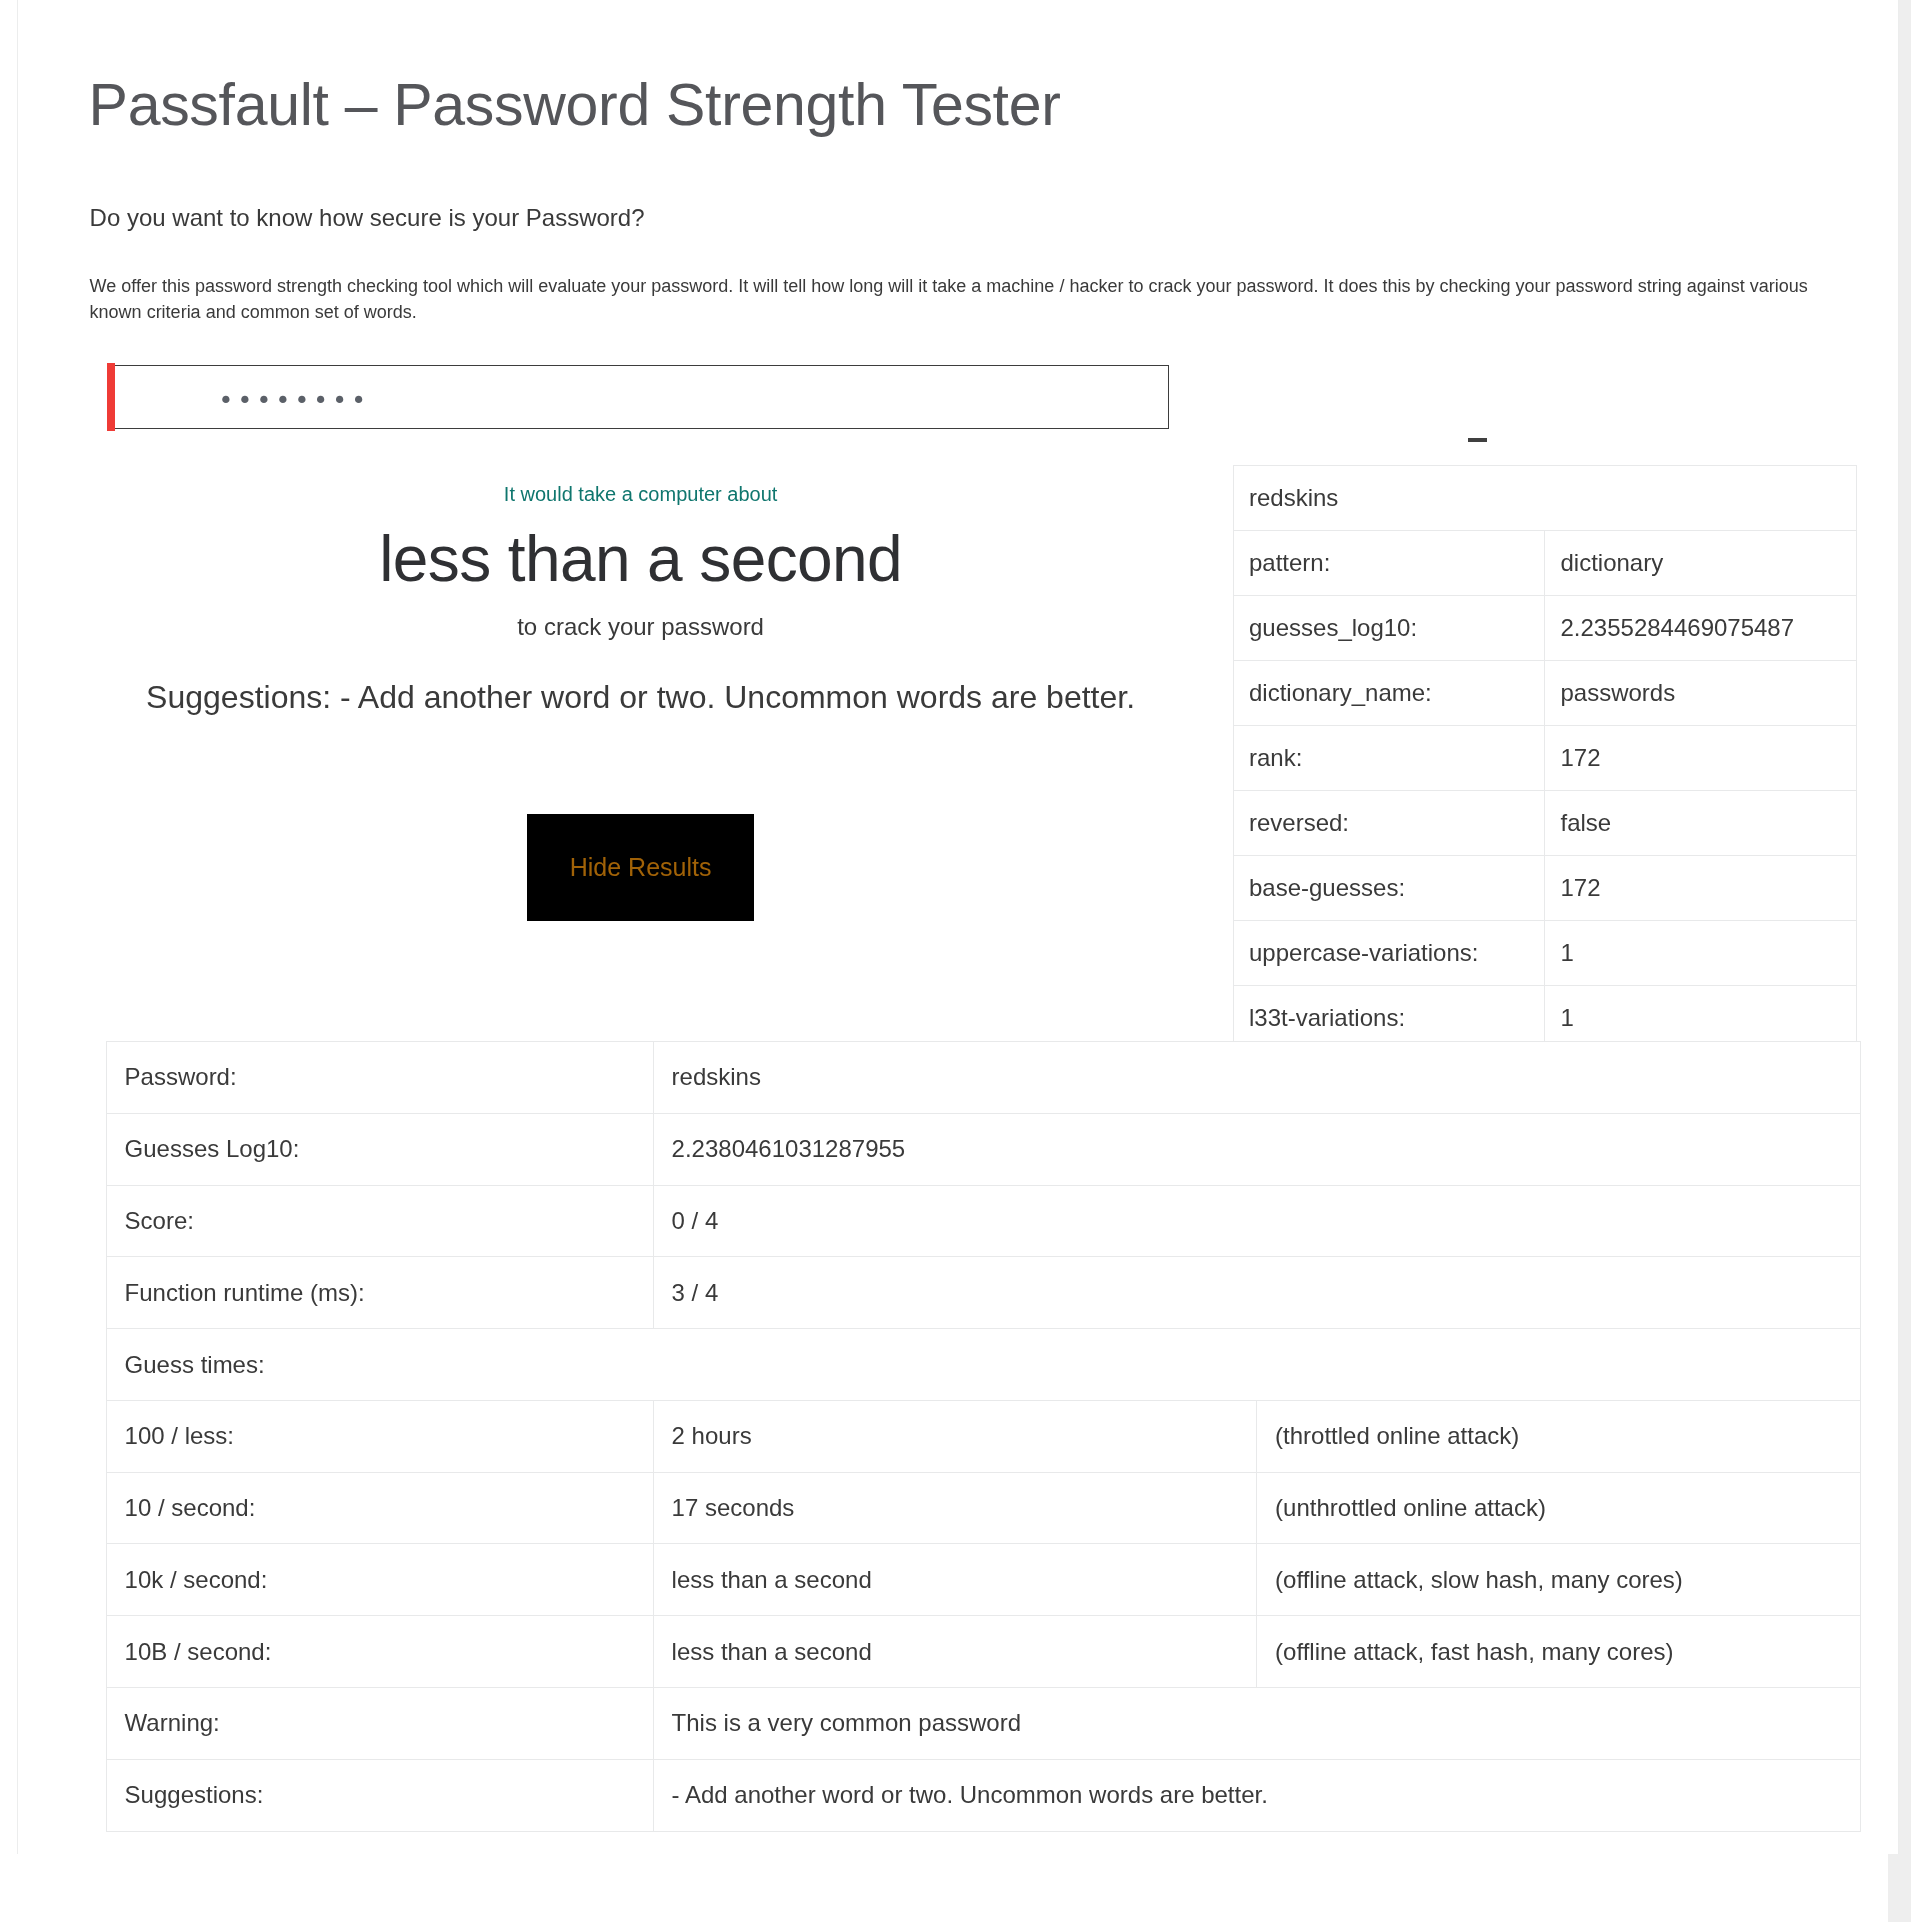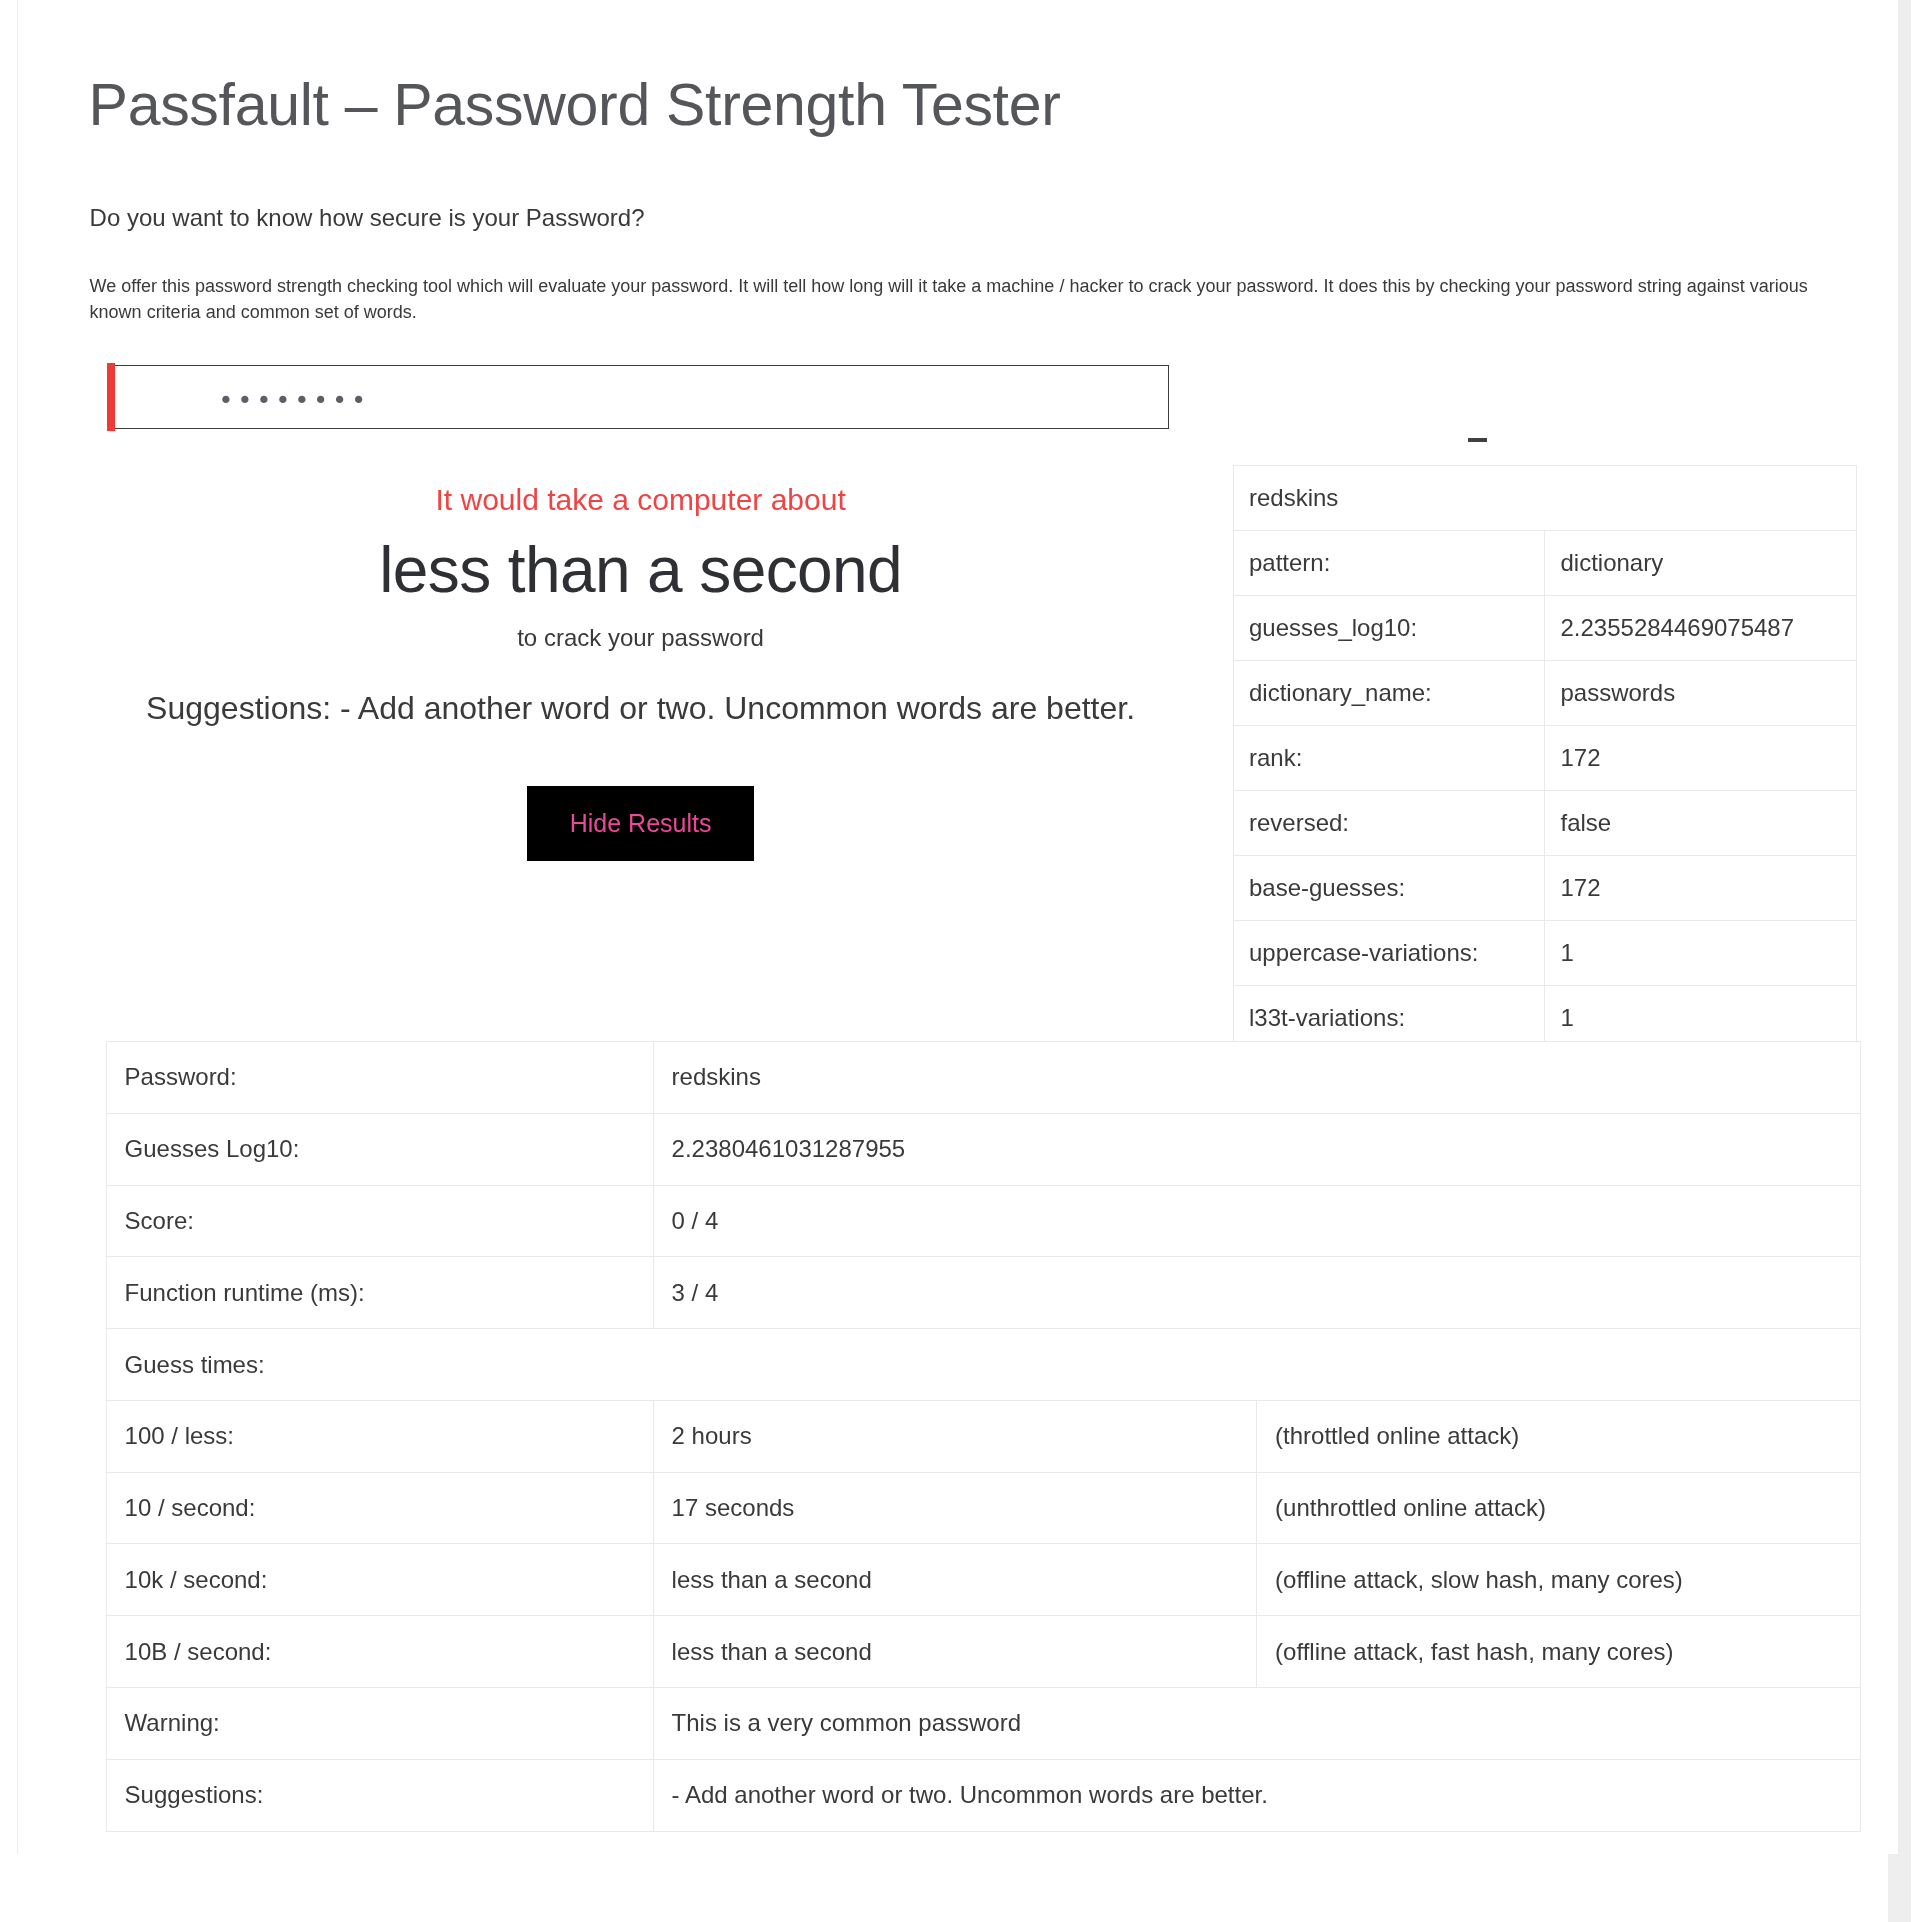--- a/index.html
+++ b/index.html
@@ -106,22 +106,22 @@
     line-height: 1;
   }
 
   
   .verdict {
     width: 1068px;
     margin-left: 89px;
     text-align: center;
   }
   .verdict-lead {
-    font-size: 30px;
-    color: #ef4444;
+    font-size: 20px;
+    color: #0f766e;
     padding-top: 42px;
   }
   .verdict-main {
     font-size: 64px;
     font-weight: 400;
     color: #2f3033;
     line-height: 1.25;
     padding-top: 13px;
     letter-spacing: -0.6px;
   }
@@ -139,27 +139,28 @@
   
   .btn-wrap {
     width: 1068px;
     margin-left: 89px;
     text-align: center;
     padding-top: 59px;
   }
   .hide-btn {
     display: inline-block;
     background: #000000;
-    color: #ec4899;
+    color: #a16207;
     border: none;
     font-family: "Liberation Sans", sans-serif;
     font-size: 25px;
-    padding: 25px 43px;
+    padding: 41px 43px;
     line-height: 1;
     cursor: pointer;
+    margin-top: 39px;
   }
 
   
   table {
     border-collapse: collapse;
     font-size: 24px;
     color: #3a3a3a;
   }
   .main-table {
     position: absolute;

